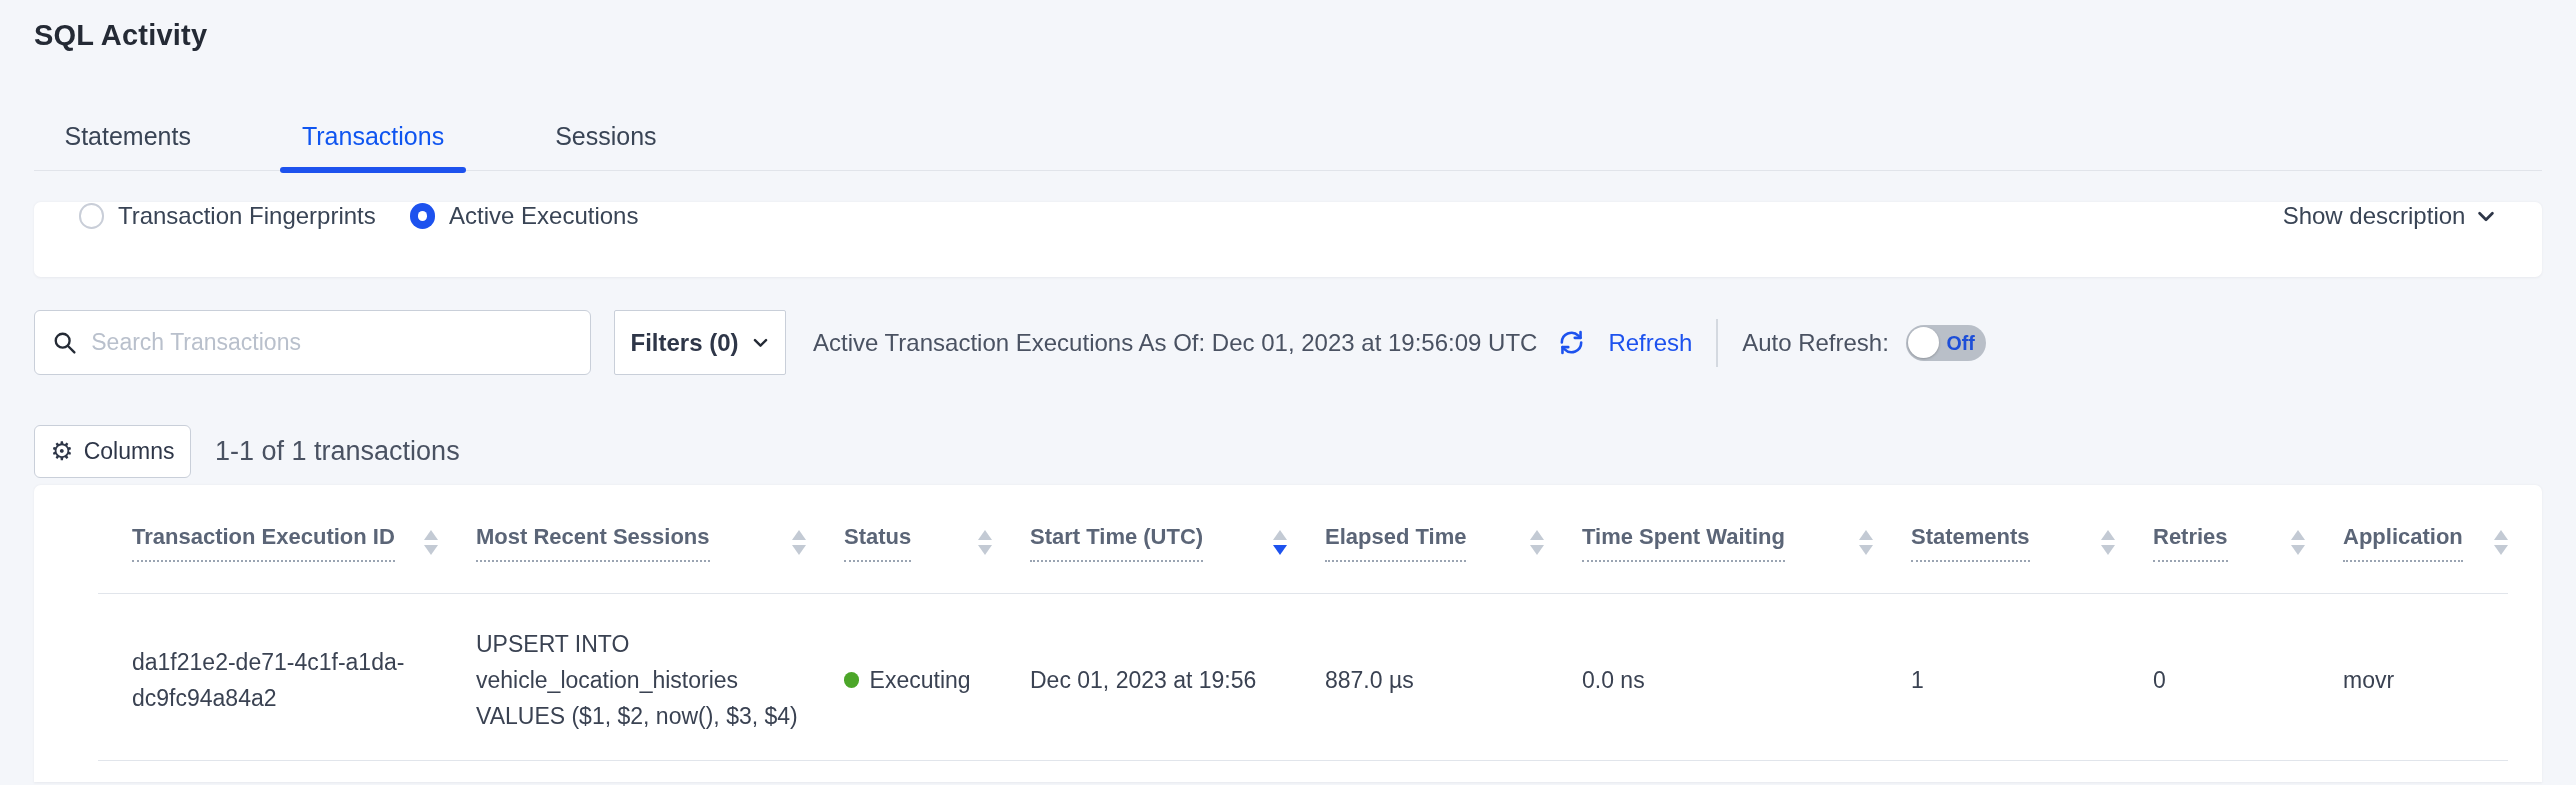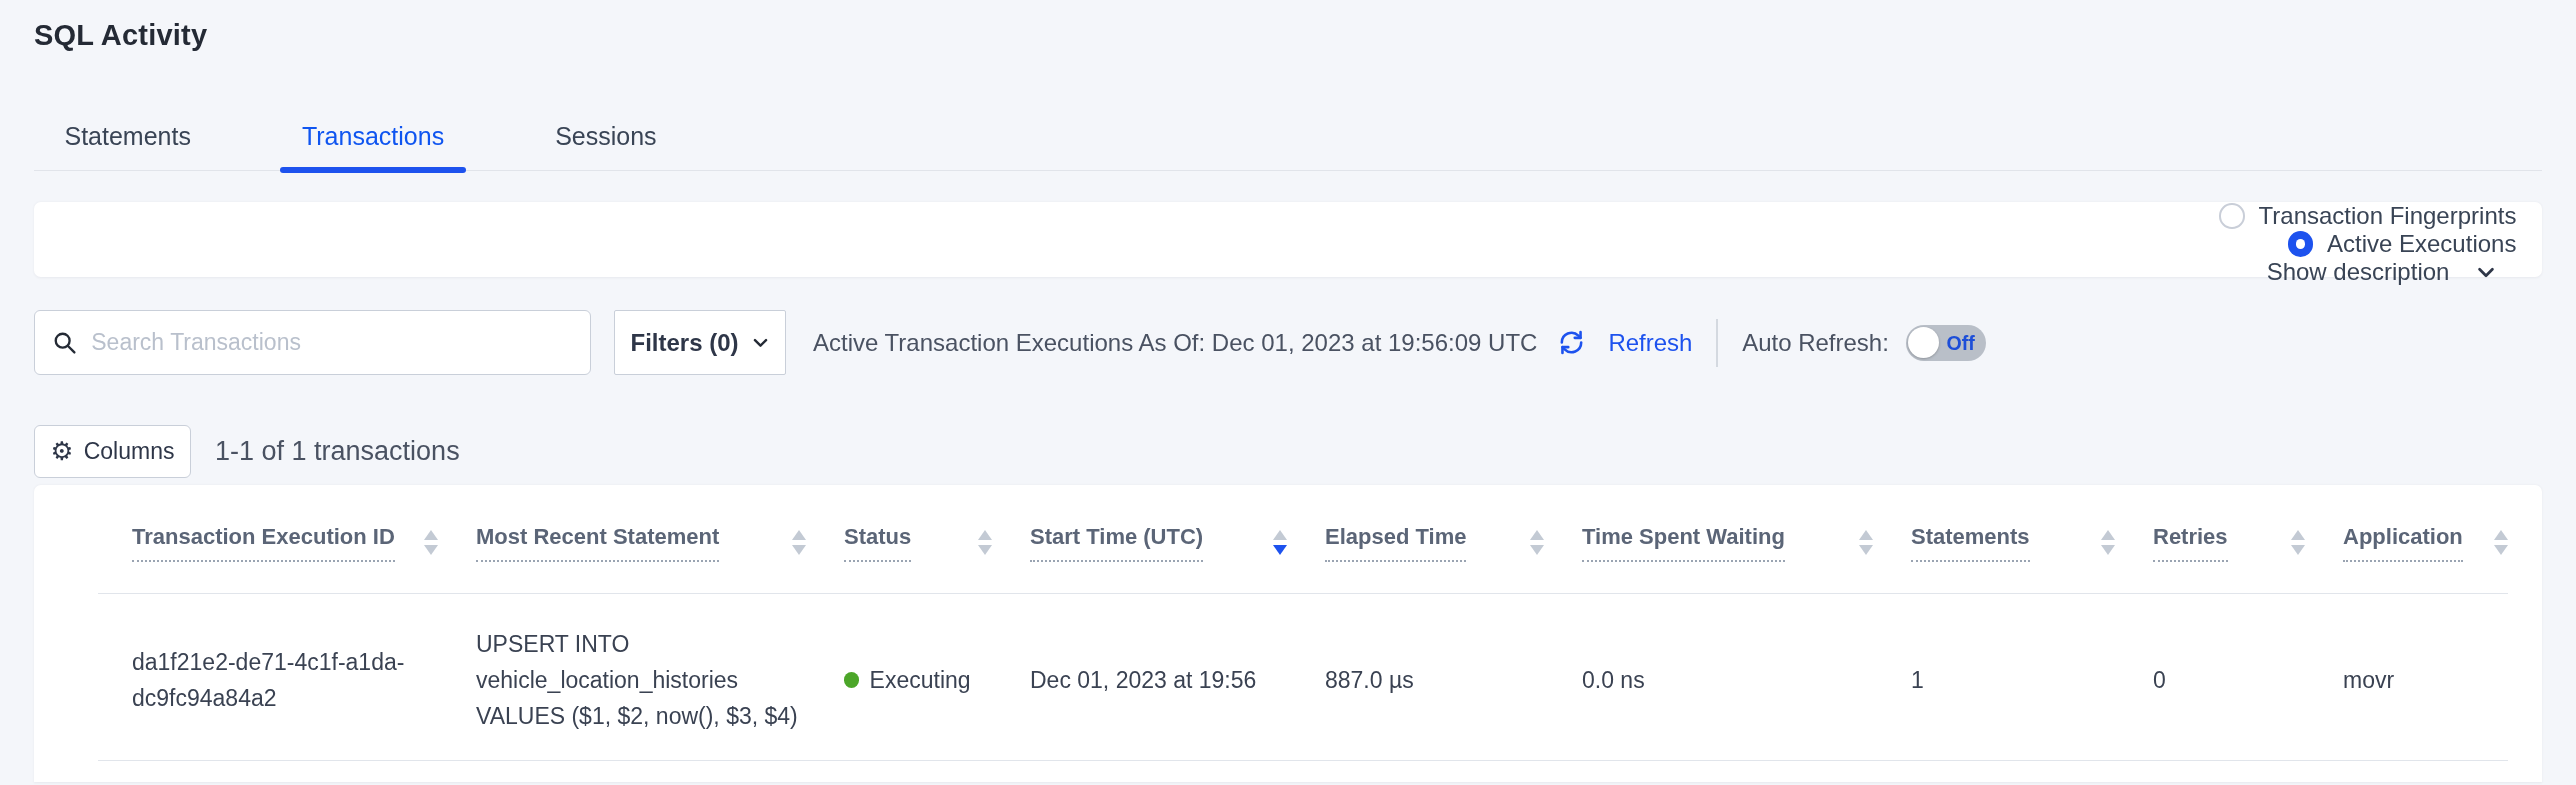--- a/index.html
+++ b/index.html
@@ -52,23 +52,22 @@
     background: #ffffff;
     border-radius: 6.8px;
     box-shadow: 0 0.9px 2.6px rgba(36,42,53,0.06);
   }
 
   
   .view-card {
     margin-top: 31px;
     height: 75px;
     display: flex;
-    align-items: flex-end;
+    align-items: flex-start;
     padding: 0 25.6px;
-    flex-direction: column;
   }
   .radio-option { display: flex; align-items: center; cursor: pointer; }
   .radio-option + .radio-option { margin-left: 34px; }
   .radio-option:first-child { margin-left: 19px; }
   .radio-circle {
     width: 25.6px; height: 25.6px;
     border-radius: 50%;
     border: 2.6px solid #c9ced8;
     background: #fff;
     flex: 0 0 auto;
@@ -87,21 +86,21 @@
     border-radius: 50%;
     background: #ffffff;
   }
   .radio-label { margin-left: 13.7px; font-size: 24px; color: #394455; }
 
   .show-description {
     margin-left: auto;
     margin-right: 19px;
     display: flex;
     align-items: center;
-    gap: 26px;
+    gap: 10px;
     font-size: 24px;
     color: #394455;
     cursor: pointer;
   }
 
   
   .controls-row {
     margin-top: 33px;
     height: 65px;
     display: flex;
@@ -373,21 +372,21 @@
             <div class="th-inner">
               <span class="th-label">Transaction Execution ID</span>
               <span class="sort" data-sort="none">
                   <span class="tri-up"></span>
                   <span class="tri-down"></span>
                 </span>
             </div>
           </th>
           <th>
             <div class="th-inner">
-              <span class="th-label">Most Recent Statement</span>
+              <span class="th-label">Most Recent Sessions</span>
               <span class="sort" data-sort="none">
                   <span class="tri-up"></span>
                   <span class="tri-down"></span>
                 </span>
             </div>
           </th>
           <th>
             <div class="th-inner">
               <span class="th-label">Status</span>
               <span class="sort" data-sort="none">

